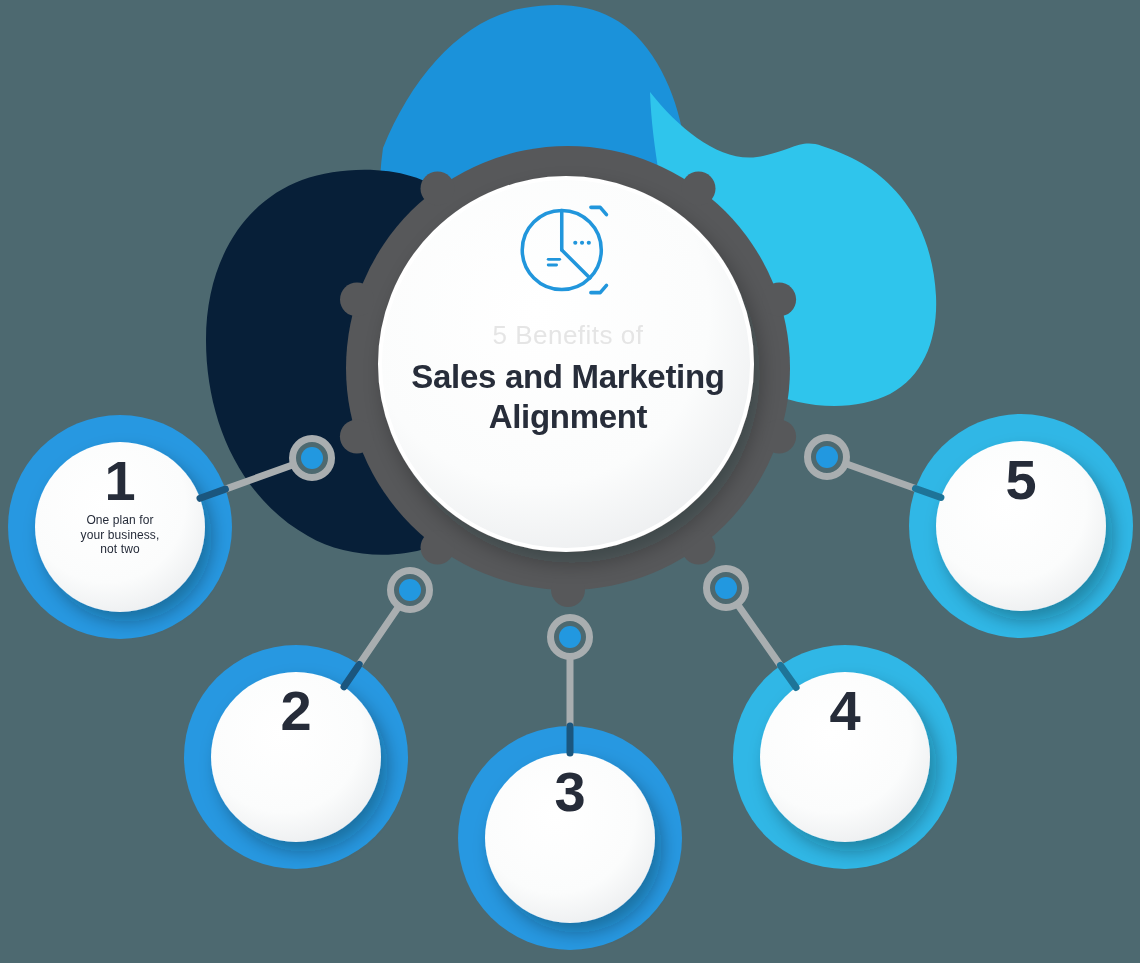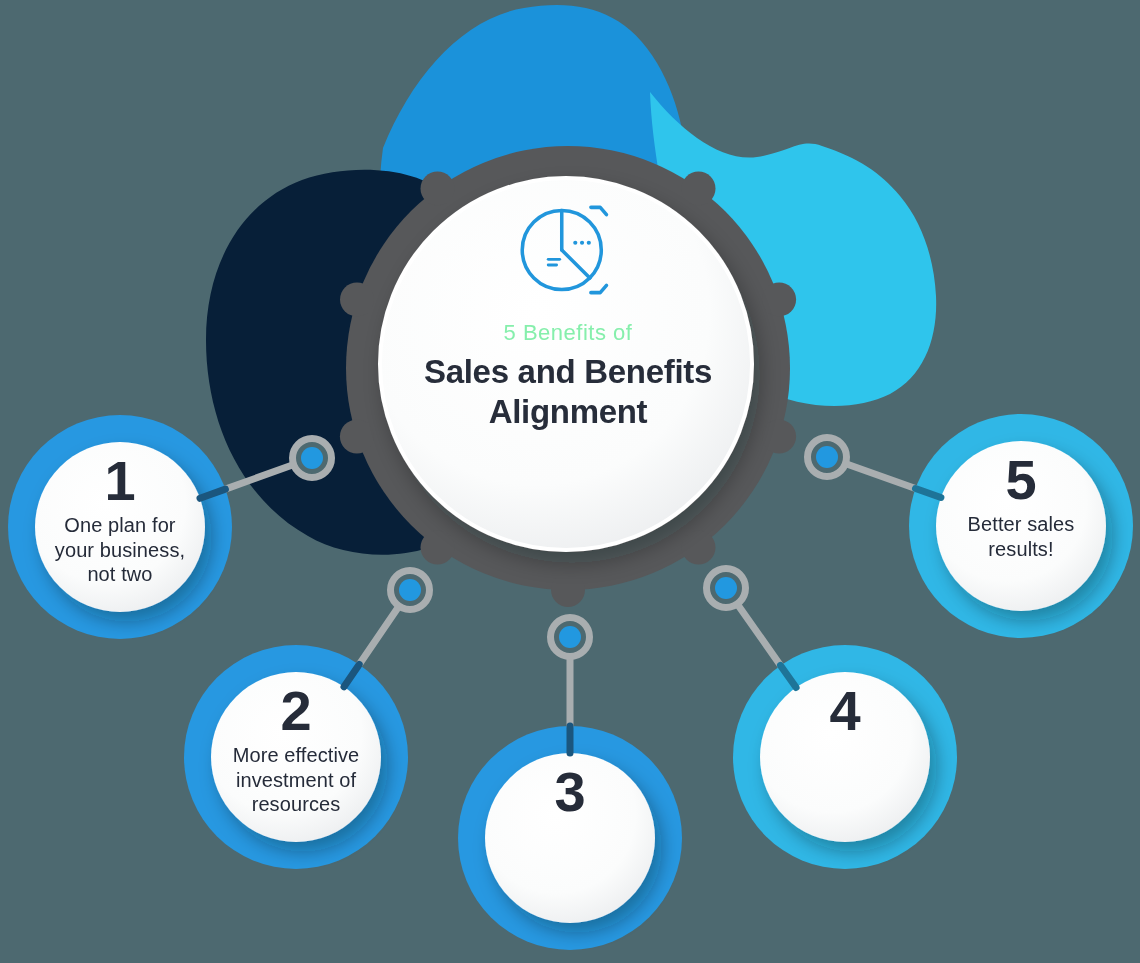--- a/index.html
+++ b/index.html
@@ -7,34 +7,34 @@
     position:relative;width:1140px;height:963px;overflow:hidden;
     background:#4d6970;
     font-family:"Liberation Sans", sans-serif;
   }
   .stage svg.bg{position:absolute;left:0;top:0;}
   .overlay{position:absolute;z-index:5;}
   .center-text{
     left:378px;top:320px;width:380px;text-align:center;color:#272d3a;
   }
   .center-subtitle{
-    font-size:22px;font-weight:300;color:#86efac;letter-spacing:.5px;
+    font-size:26px;font-weight:300;color:#e5e5e5;letter-spacing:.5px;
   }
   .center-title{
     margin-top:6px;font-size:33px;font-weight:800;line-height:1.2;
     letter-spacing:-.3px;white-space:pre-line;color:#272d3a;
   }
   .center-icon{left:516px;top:198px;width:104px;height:104px;}
   .benefit{
     width:190px;display:flex;flex-direction:column;align-items:center;
     text-align:center;color:#252b39;
   }
   .benefit-number{font-size:56px;font-weight:800;line-height:1.02;color:#262c39;}
   .benefit-label{
-    margin-top:4px;font-size:20px;line-height:1.22;font-weight:500;
+    margin-top:4px;font-size:12px;line-height:1.22;font-weight:500;
     white-space:pre-line;letter-spacing:.1px;
   }
   .b1{left:25px;top:452px;}
   .b2{left:201px;top:682px;}
   .b3{left:475px;top:763px;}
   .b4{left:750px;top:682px;}
   .b5{left:926px;top:451px;}
 </style>
 </head>
 <body>
@@ -157,41 +157,36 @@
         <circle cx="70" cy="43" r="2"></circle>
     </g>
     <line x1="31" y1="59" x2="42" y2="59" stroke-width="2.8"></line>
     <line x1="31" y1="64.5" x2="39" y2="64.5" stroke-width="2.8"></line>
     <polyline points="72,9 81,9 87,16"></polyline>
     <polyline points="72,91 81,91 87,84"></polyline>
   </svg>
 
   <div class="overlay center-text">
     <div class="center-subtitle">5 Benefits of</div>
-    <div class="center-title">Sales and Benefits
+    <div class="center-title">Sales and Marketing
 Alignment</div>
   </div>
 
   <div class="overlay benefit b1">
     <div class="benefit-number">1</div>
     <div class="benefit-label">One plan for
 your business,
 not two</div>
   </div>
   <div class="overlay benefit b2">
     <div class="benefit-number">2</div>
-    <div class="benefit-label">More effective
-investment of
-resources</div>
   </div>
   <div class="overlay benefit b3">
     <div class="benefit-number">3</div>
   </div>
   <div class="overlay benefit b4">
     <div class="benefit-number">4</div>
   </div>
   <div class="overlay benefit b5">
     <div class="benefit-number">5</div>
-    <div class="benefit-label">Better sales
-results!</div>
   </div>
 
 </div>
 
 </body></html>

